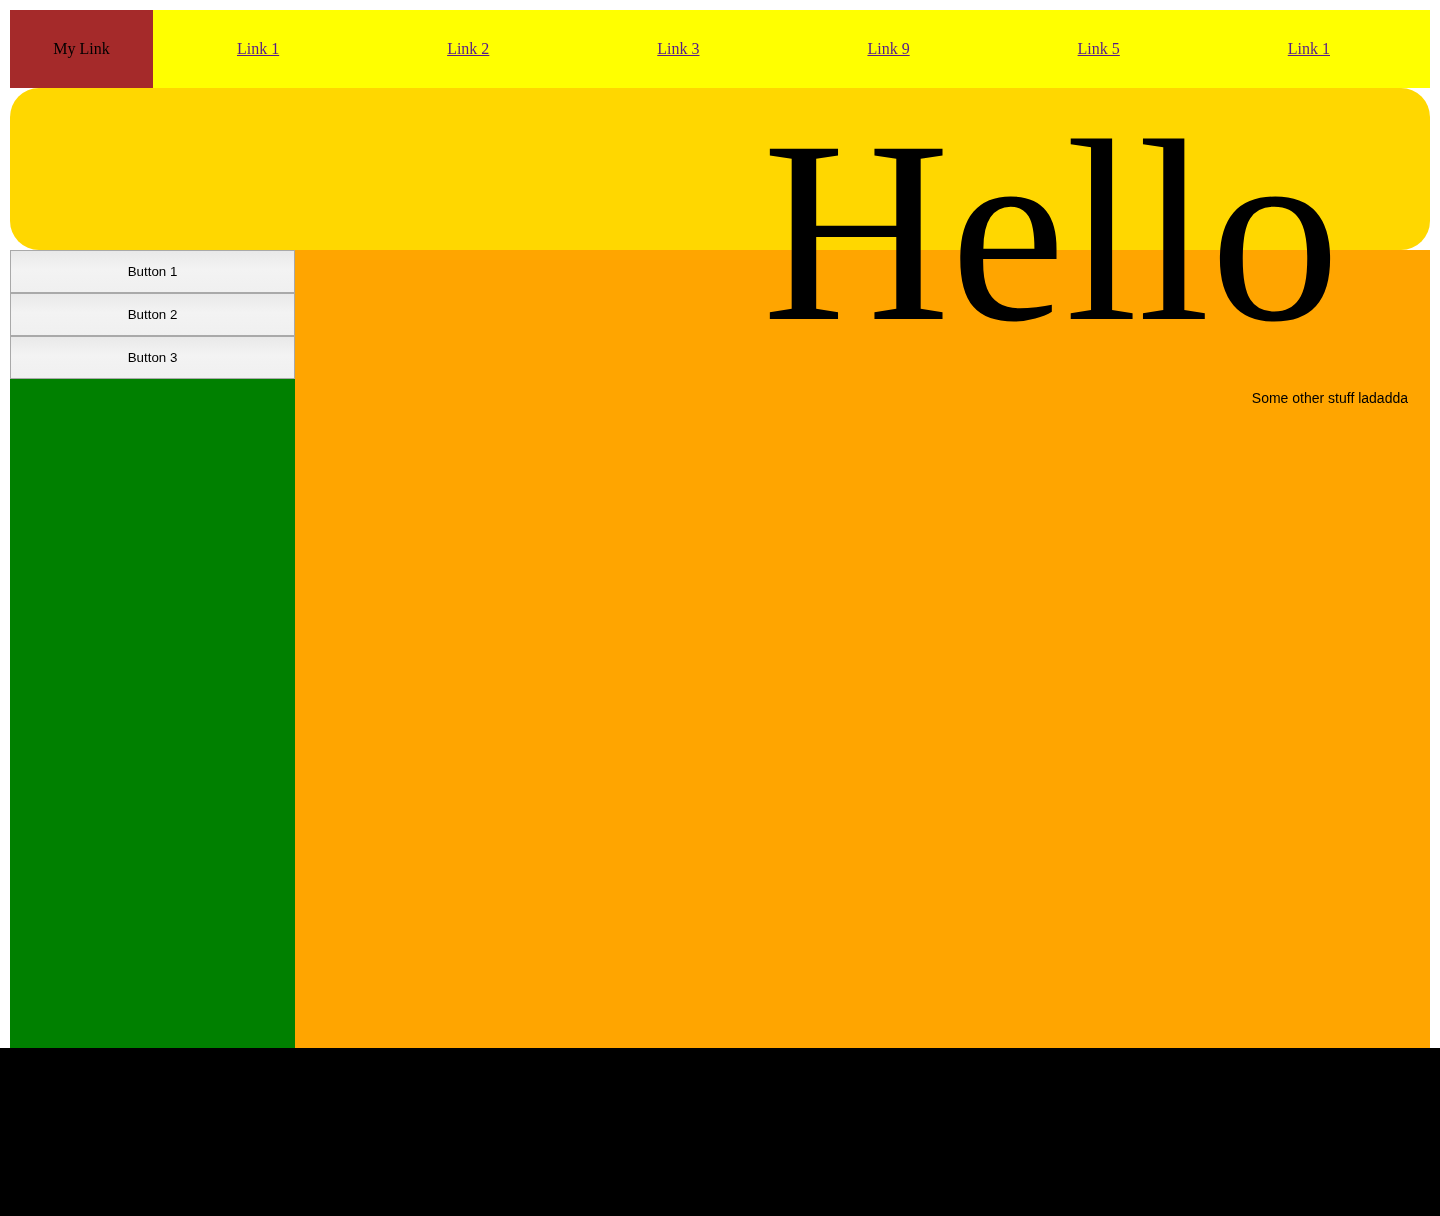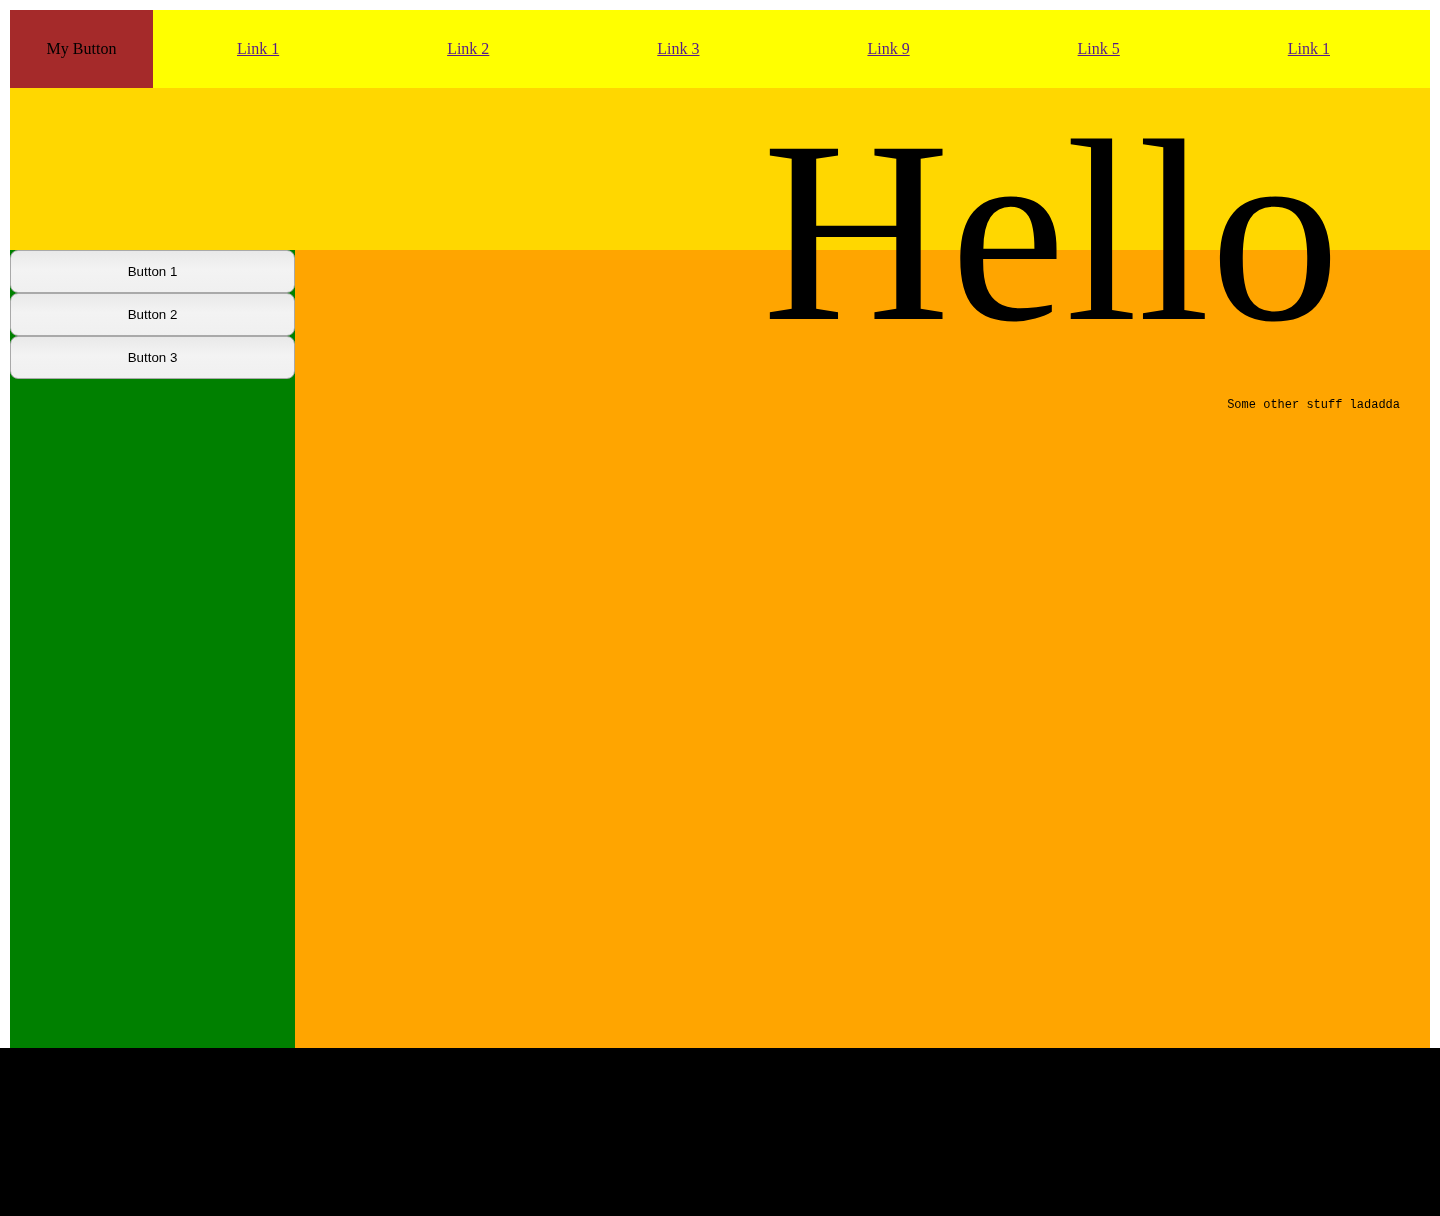--- a/index.html
+++ b/index.html
@@ -60,20 +60,21 @@
     line-height: 1;
   }
 
   
   .hero {
     background: #ffd700;
     width: 1420px;
     height: 162px;
     box-sizing: border-box;
     position: relative;
+    border-radius: 29px;
   }
   .hero-title {
     position: absolute;
     right: 90px;
     top: -6px;
     margin: 0;
     font-family: "Liberation Serif", serif;
     font-weight: normal;
     font-size: 260px;
     line-height: 1.15;
@@ -98,41 +99,41 @@
     align-items: stretch;
   }
   .sidebar button {
     display: block;
     width: 100%;
     box-sizing: border-box;
     height: 43px;
     margin: 0;
     padding: 1px 6px;
     border: 1px solid #a9a9a9;
-    border-radius: 8px;
+    border-radius: 0;
     background: linear-gradient(to bottom, #e9e9e9 0%, #f3f3f3 45%, #f0f0f0 100%);
     font-family: "Liberation Sans", sans-serif;
     font-size: 13.333px;
     color: #000000;
     text-align: center;
     line-height: normal;
     cursor: pointer;
   }
   .content {
     background: #ffa500;
     flex: 1 1 auto;
     position: relative;
   }
   .content-note {
     position: absolute;
     right: 22px;
     top: 140px;
-    margin: 8px;
-    font-family: Liberation Mono, monospace;
-    font-size: 12px;
+    margin: 0;
+    font-family: Liberation Sans, sans-serif;
+    font-size: 14px;
     color: #000000;
     white-space: nowrap;
   }
 
   
   .footer {
     position: absolute;
     left: -10px;
     top: 1038px;
     width: 1440px;
@@ -140,21 +141,21 @@
     background: #000000;
   }
 </style>
 </head>
 <body>
 
 <div id="page">
 
   <div class="navbar">
     <div class="brand">
-      <span>My Button</span>
+      <span>My Link</span>
     </div>
     <nav class="navlinks">
       <a href="#">Link 1</a>
       <a href="#">Link 2</a>
       <a href="#">Link 3</a>
       <a href="#">Link 9</a>
       <a href="#">Link 5</a>
       <a href="#">Link 1</a>
     </nav>
   </div>

